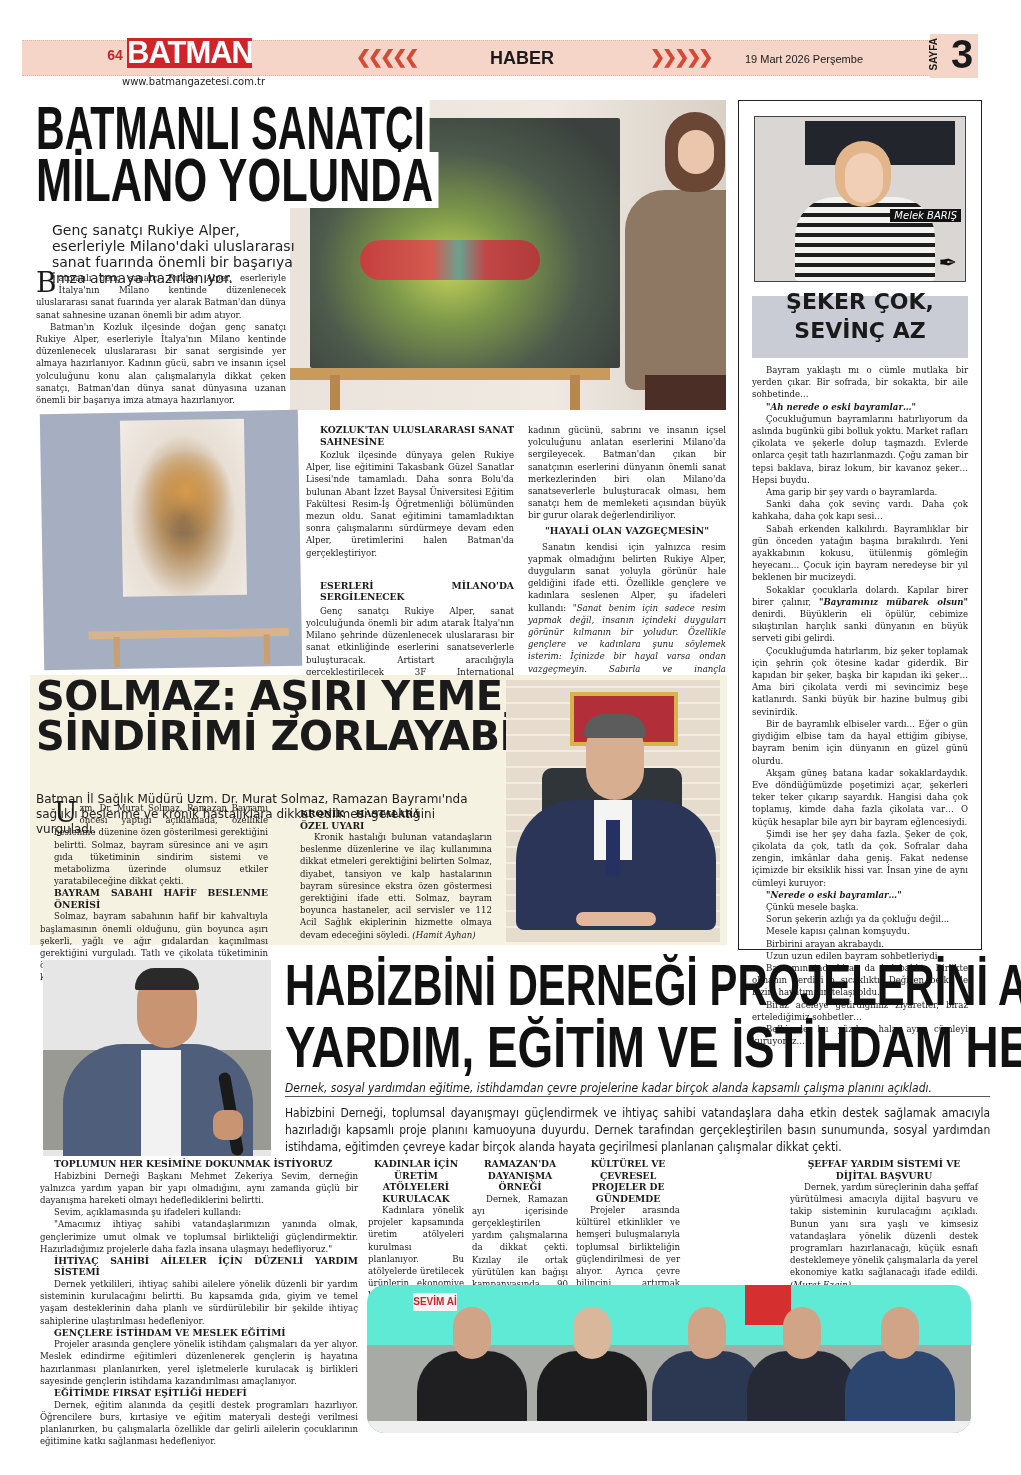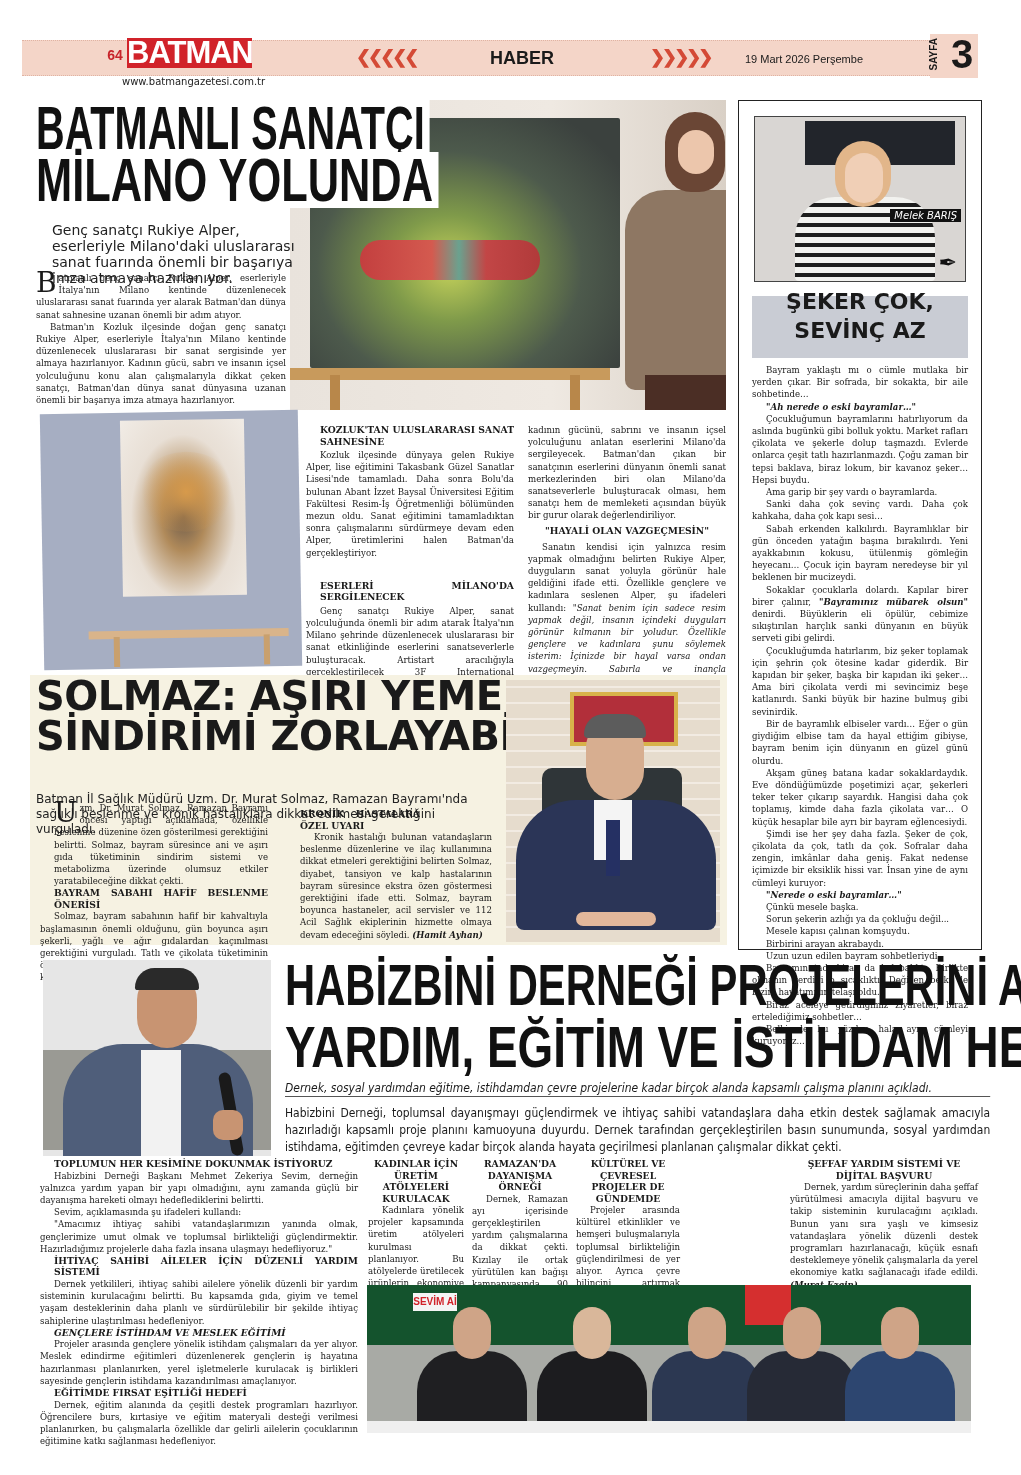--- a/index.html
+++ b/index.html
@@ -31,21 +31,21 @@
   .hl2 { left: 36px; top: 152px; font-size: 62px; line-height: 56px; transform: scaleX(0.7); }
   .deck { font-family: "DejaVu Sans", sans-serif; color:#222; }
   .deck1 { left: 52px; top: 222px; width: 250px; font-size: 14px; line-height: 16px; }
 
   .body { font-family: "DejaVu Serif", serif; font-size: 8.6px; line-height: 12.2px; text-align: justify; hyphens: auto; }
   .body p { text-indent: 14px; }
   .body p.noindent { text-indent: 0; }
   .sub { font-family: "DejaVu Serif", serif; font-weight: bold; font-size: 9.2px; line-height: 11.5px; text-transform: uppercase; }
   .dropcap { float:left; font-size: 28px; line-height: 22px; margin-right: 2px; font-family: "DejaVu Serif", serif; }
   .quote { font-weight: bold; font-style: italic; }
-  .byline { font-weight: bold; font-style: italic; }
+  .byline { font-weight: normal; font-style: italic; }
 
   
   .photo { overflow: hidden; }
   .ph-easel { left: 290px; top: 100px; width: 436px; height: 310px;
     background: linear-gradient(90deg, #e9e3dc 0%, #efe9e2 60%, #d9d0c6 100%); }
   .canvas-paint { position:absolute; left: 20px; top: 18px; width: 310px; height: 250px; border-radius: 2px;
     background: radial-gradient(ellipse at 45% 60%, #c5d25a 0%, #7f9a4a 25%, #4d5a4c 55%, #3b413e 85%); }
   .figure-red { position:absolute; left:70px; top:140px; width:180px; height:40px; border-radius: 20px;
     background: linear-gradient(90deg,#c33f3f,#d45a4f 40%,#6aa28f 55%,#c24646 70%,#b13a3a); }
   .easel-bar { position:absolute; left:0; top:268px; width:320px; height:12px; background:#c89a5c; }
@@ -111,21 +111,21 @@
   .lead3 { left: 285px; top: 1104px; width: 705px; font: 12.5px "DejaVu Sans", sans-serif; line-height: 17px; text-align: justify; }
   .lead3-inner { width: 820px; transform: scaleX(0.86); transform-origin: left top; text-align: justify; }
 
   .hab-c1 { left: 40px; top: 1158px; width: 318px; }
   .hab-c2 { left: 368px; top: 1158px; width: 96px; }
   .hab-c3 { left: 472px; top: 1158px; width: 96px; }
   .hab-c5 { left: 676px; top: 1158px; width: 110px; }
   .hab-c6 { left: 798px; top: 1158px; width: 180px; }
   .center { text-align:center; }
 
-  .ph-group { left: 367px; top: 1285px; width: 604px; height: 148px; background: #14532d; }
+  .ph-group { left: 367px; top: 1285px; width: 604px; height: 148px; background: #5eead4; border-radius: 18px; }
   .grp-sofa { position:absolute; left:0; top:60px; width:604px; height:88px; background:#a8aaa5; }
   .grp-sign { position:absolute; left:46px; top:8px; width:44px; height:18px; background:#f5f5f5; color:#d1232a; font: bold 10px "Liberation Sans", sans-serif; text-align:center; line-height:18px; }
   .grp-red { position:absolute; left:378px; top:0; width:46px; height:40px; background:#d52f2f; }
   .person { position:absolute; top:22px; width:110px; height:126px; }
   .person .pb { position:absolute; left:0; top:44px; width:110px; height:82px; border-radius: 40px 40px 0 0; }
   .person .ph { position:absolute; left:36px; top:0; width:38px; height:52px; border-radius: 19px; background:#cfa487; }
   .grp-table { position:absolute; left:0; top:136px; width:604px; height:12px; background:#efefef; }
 
   [data-bind] { }
 </style>
@@ -276,21 +276,21 @@
   <div class="lead3-inner" data-bind="story3.lead">Habizbini Derneği, toplumsal dayanışmayı güçlendirmek ve ihtiyaç sahibi vatandaşlara daha etkin destek sağlamak amacıyla hazırladığı kapsamlı proje planını kamuoyuna duyurdu. Dernek tarafından gerçekleştirilen basın sunumunda, sosyal yardımdan istihdama, eğitimden çevreye kadar birçok alanda hayata geçirilmesi planlanan çalışmalar dikkat çekti.</div>
 </div>
 
 <div class="abs body hab-c1">
   <div class="sub" data-bind="story3.sub1" style="padding-left:14px;">TOPLUMUN HER KESİMİNE DOKUNMAK İSTİYORUZ</div>
   <p data-bind="story3.para1">Habizbini Derneği Başkanı Mehmet Zekeriya Sevim, derneğin yalnızca yardım yapan bir yapı olmadığını, aynı zamanda güçlü bir dayanışma hareketi olmayı hedeflediklerini belirtti.</p>
   <p data-bind="story3.para2">Sevim, açıklamasında şu ifadeleri kullandı:</p>
   <p data-bind="story3.para3">"Amacımız ihtiyaç sahibi vatandaşlarımızın yanında olmak, gençlerimize umut olmak ve toplumsal birlikteliği güçlendirmektir. Hazırladığımız projelerle daha fazla insana ulaşmayı hedefliyoruz."</p>
   <div class="sub" data-bind="story3.sub2" style="padding-left:14px;">İHTİYAÇ SAHİBİ AİLELER İÇİN DÜZENLİ YARDIM SİSTEMİ</div>
   <p data-bind="story3.para4">Dernek yetkilileri, ihtiyaç sahibi ailelere yönelik düzenli bir yardım sisteminin kurulacağını belirtti. Bu kapsamda gıda, giyim ve temel yaşam desteklerinin daha planlı ve sürdürülebilir bir şekilde ihtiyaç sahiplerine ulaştırılması hedefleniyor.</p>
-  <div class="sub" data-bind="story3.sub3" style="padding-left:14px;font-style:italic;">GENÇLERE İSTİHDAM VE MESLEK EĞİTİMİ</div>
+  <div class="sub" data-bind="story3.sub3" style="padding-left:14px;">GENÇLERE İSTİHDAM VE MESLEK EĞİTİMİ</div>
   <p data-bind="story3.para5">Projeler arasında gençlere yönelik istihdam çalışmaları da yer alıyor. Meslek edindirme eğitimleri düzenlenerek gençlerin iş hayatına hazırlanması planlanırken, yerel işletmelerle kurulacak iş birlikleri sayesinde gençlerin istihdama kazandırılması amaçlanıyor.</p>
   <div class="sub" data-bind="story3.sub4" style="padding-left:14px;">EĞİTİMDE FIRSAT EŞİTLİĞİ HEDEFİ</div>
   <p data-bind="story3.para6">Dernek, eğitim alanında da çeşitli destek programları hazırlıyor. Öğrencilere burs, kırtasiye ve eğitim materyali desteği verilmesi planlanırken, bu çalışmalarla özellikle dar gelirli ailelerin çocuklarının eğitimine katkı sağlanması hedefleniyor.</p>
 </div>
 
 <div class="abs body hab-c2">
   <div class="sub center" data-bind="story3.sub5">KADINLAR İÇİN ÜRETİM ATÖLYELERİ KURULACAK</div>
   <p data-bind="story3.para7">Kadınlara yönelik projeler kapsamında üretim atölyeleri kurulması planlanıyor. Bu atölyelerde üretilecek ürünlerin ekonomiye kazandırılması ve kadınların aile bütçesine katkı sağlaması amaçlanıyor.</p>
 </div>
 <div class="abs body hab-c3">

